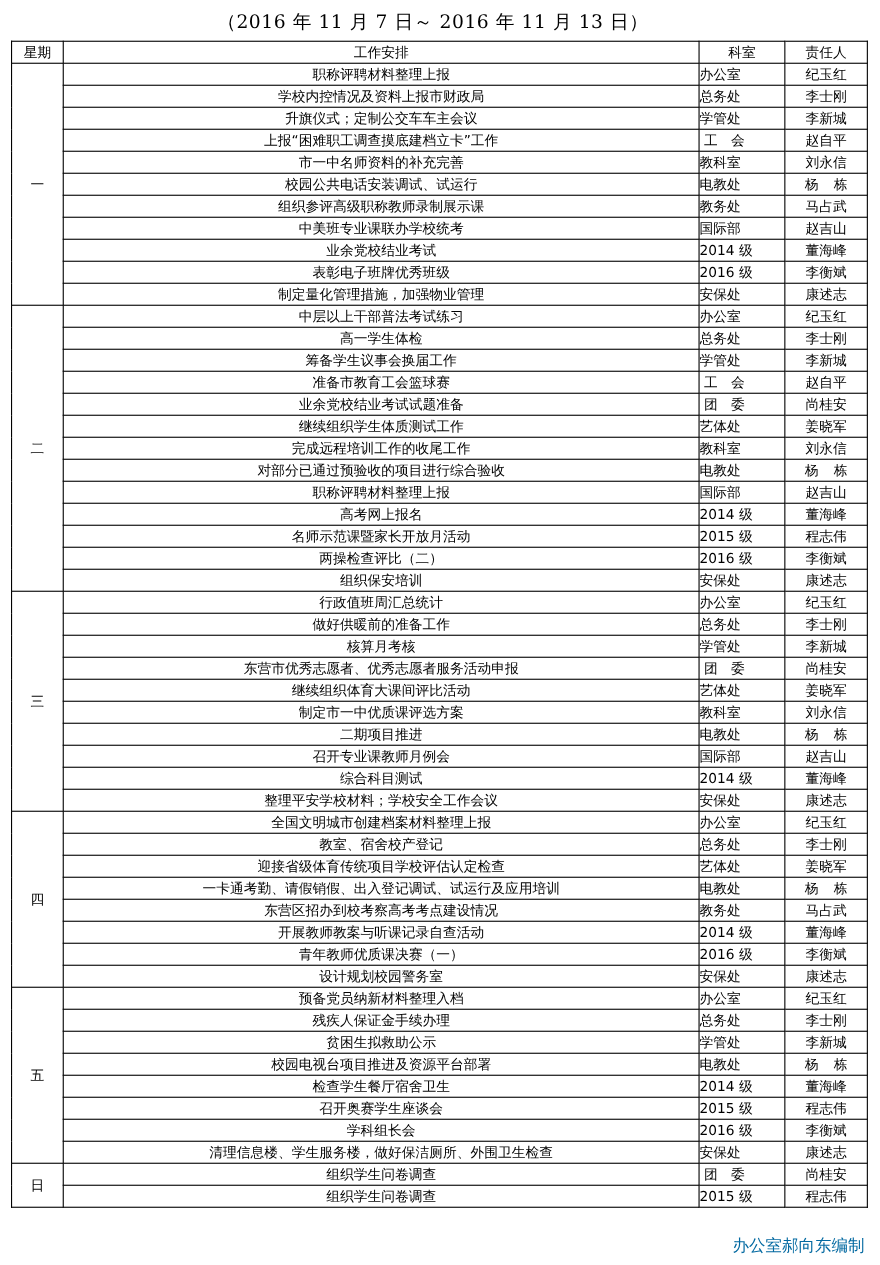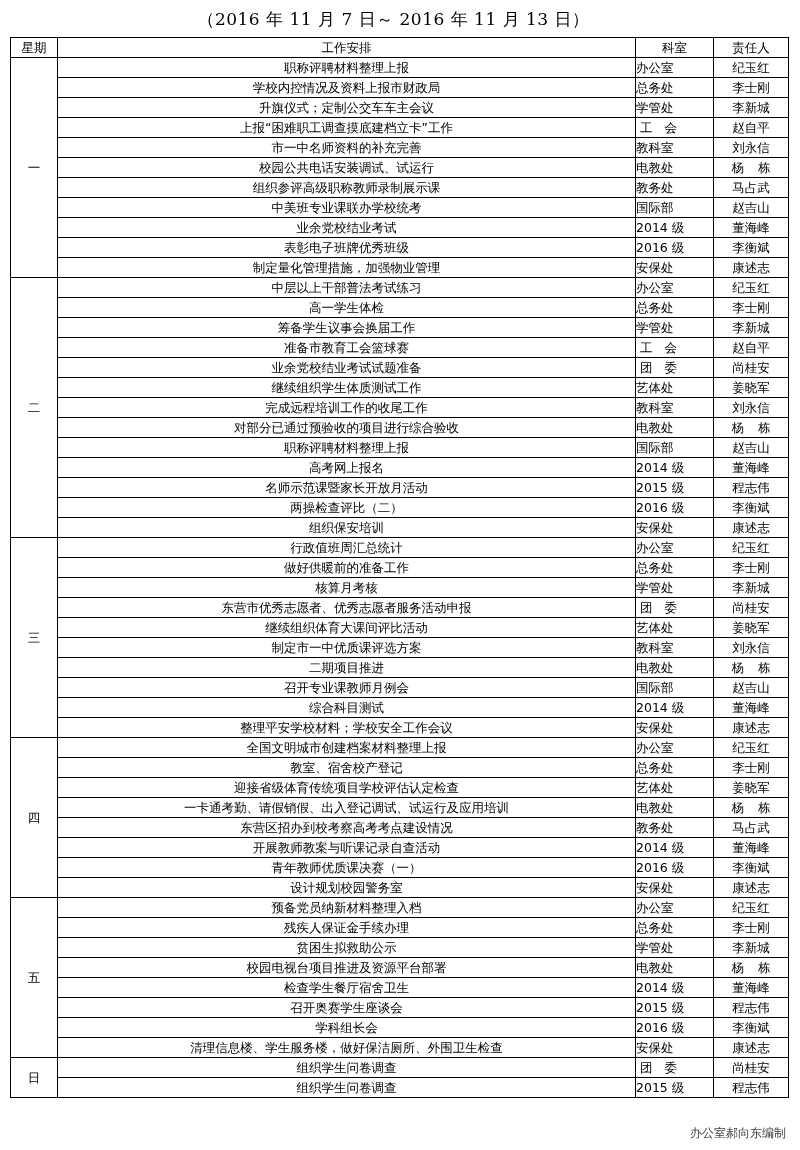--- a/index.html
+++ b/index.html
@@ -79,22 +79,22 @@
     font-size: 12.5px;
   }
   td.owner.spaced {
     letter-spacing: 5px;
     text-indent: 5px;
   }
   .footer-note {
     position: absolute;
     right: 14px;
     bottom: 8px;
-    font-size: 12px;
-    color: #404040;
+    font-size: 15px;
+    color: #0369a1;
     font-family: "DejaVu Sans", "Liberation Sans", sans-serif;
   }
 </style>
 </head>
 <body>
 
 <div class="page">
   <div class="doc-title">（2016 年 11 月 7 日～ 2016 年 11 月 13 日）</div>
 
   <table class="sched">

